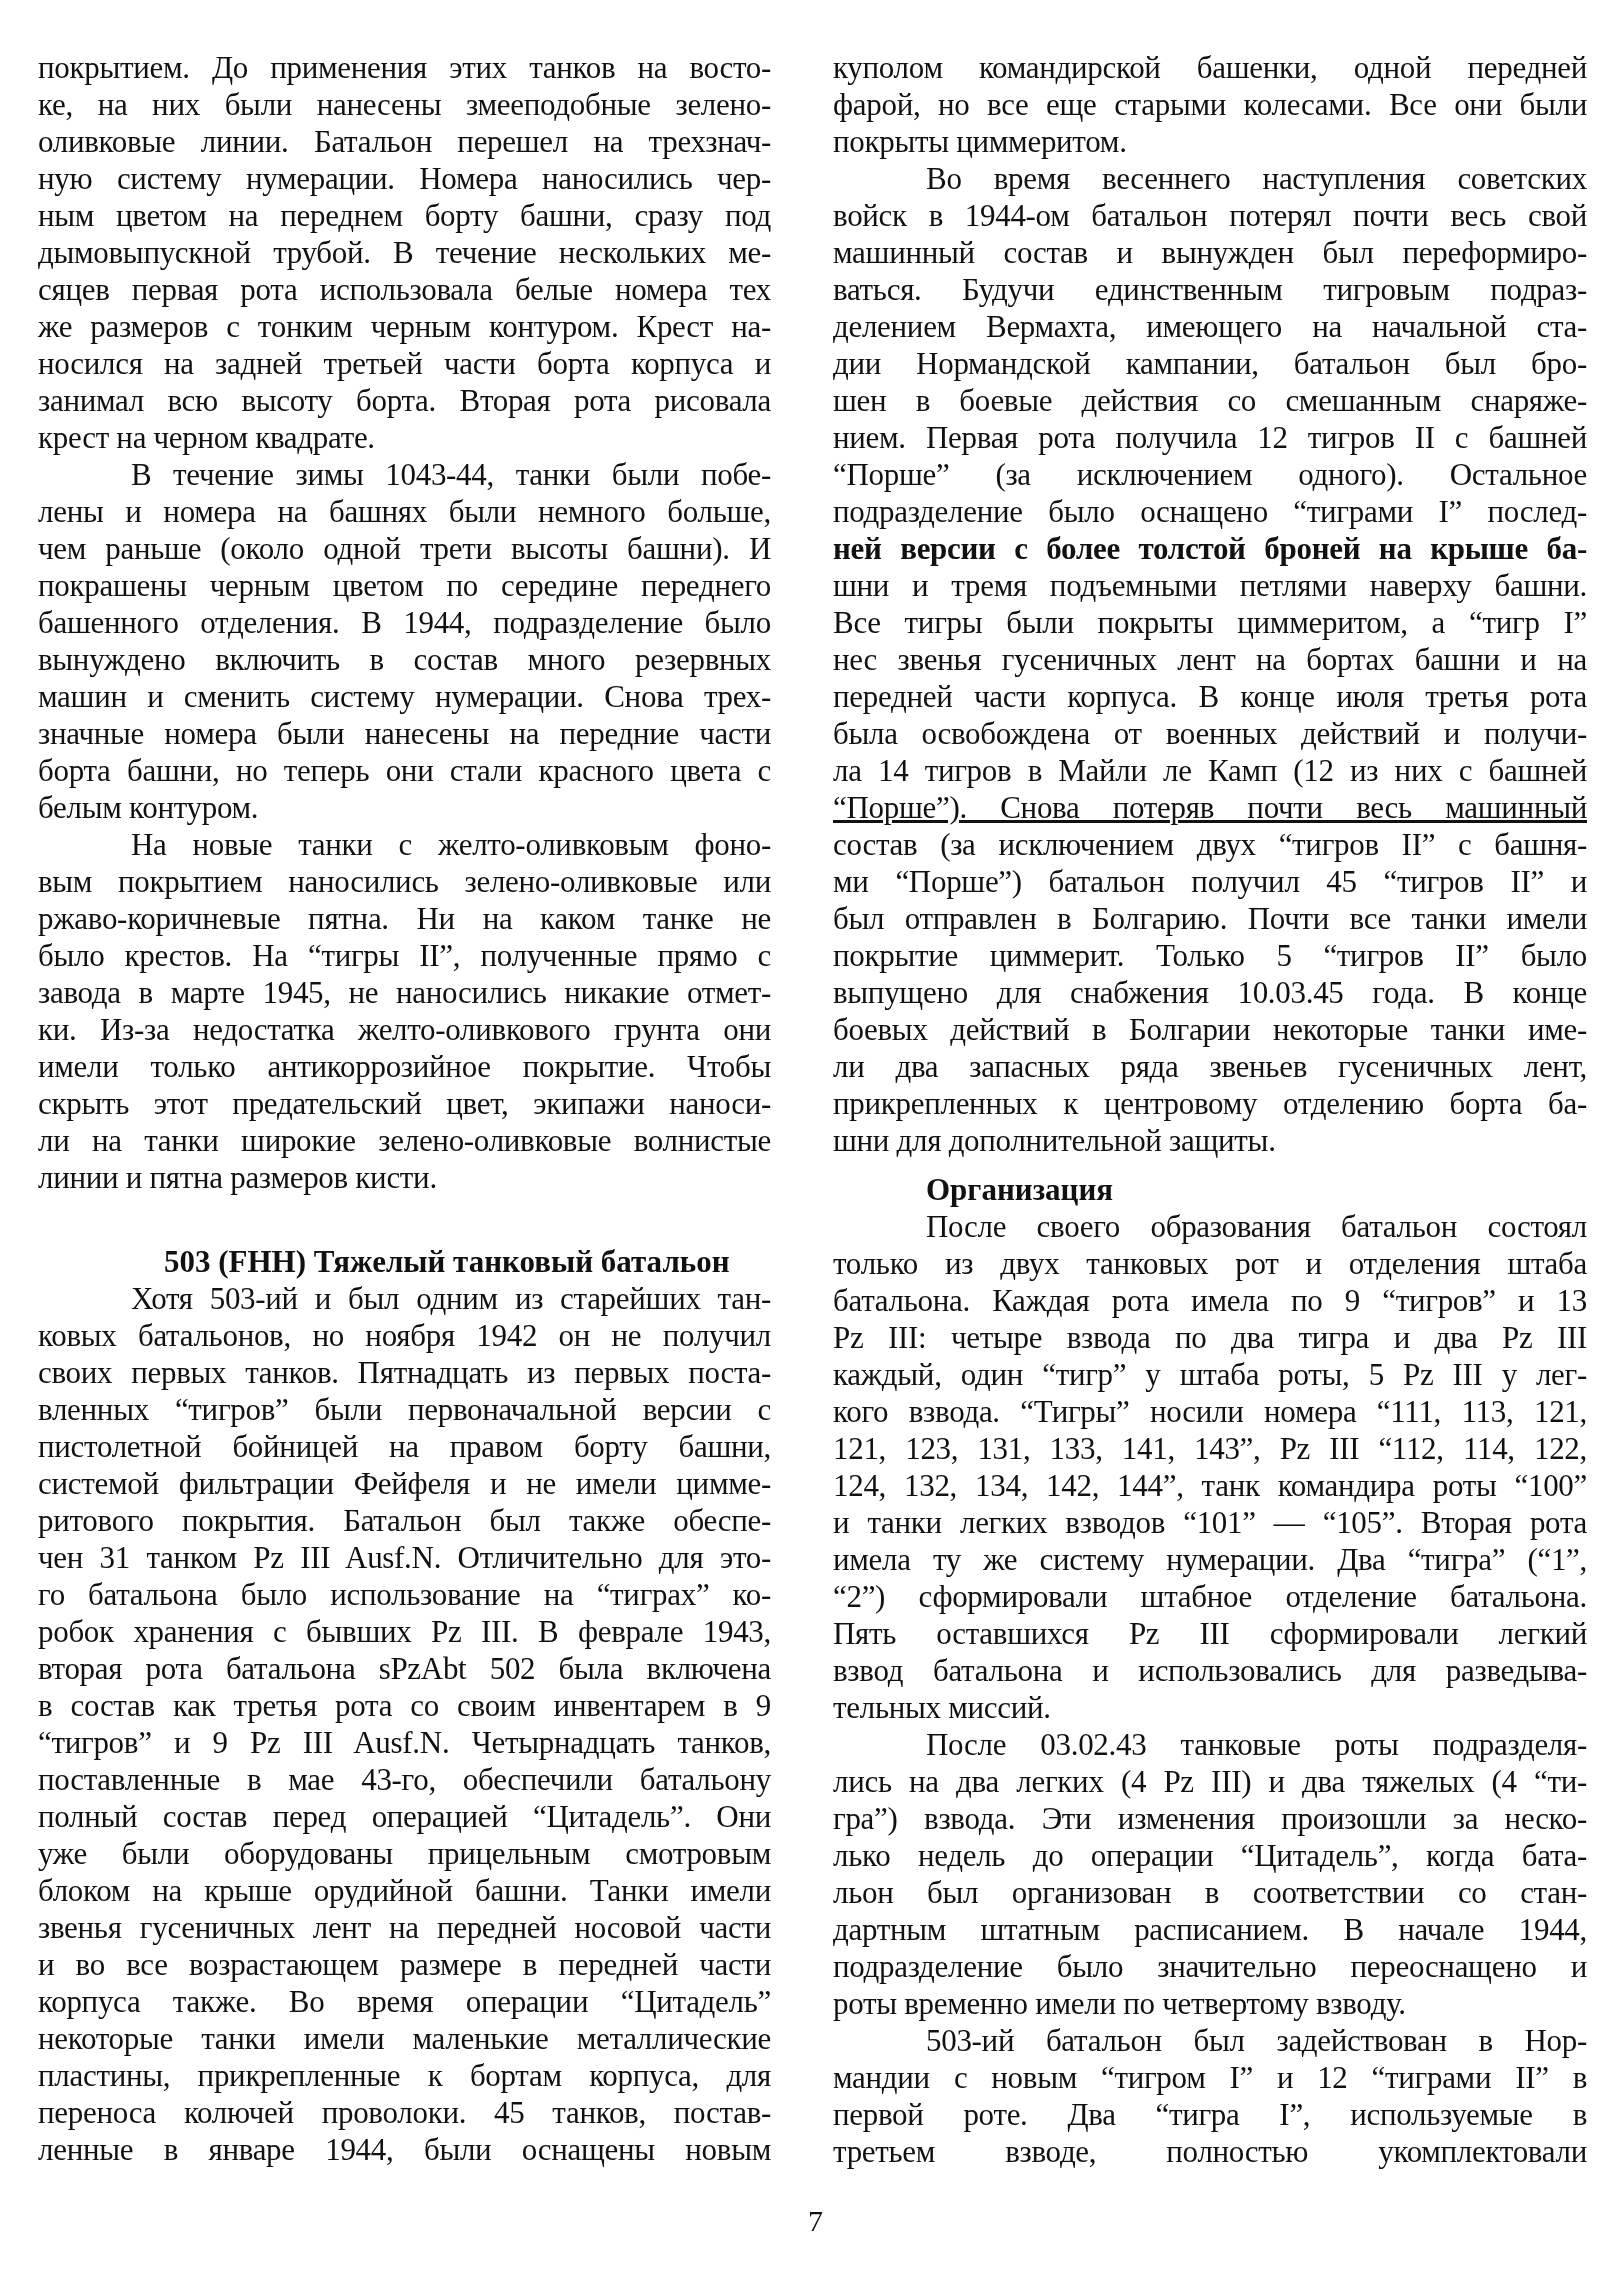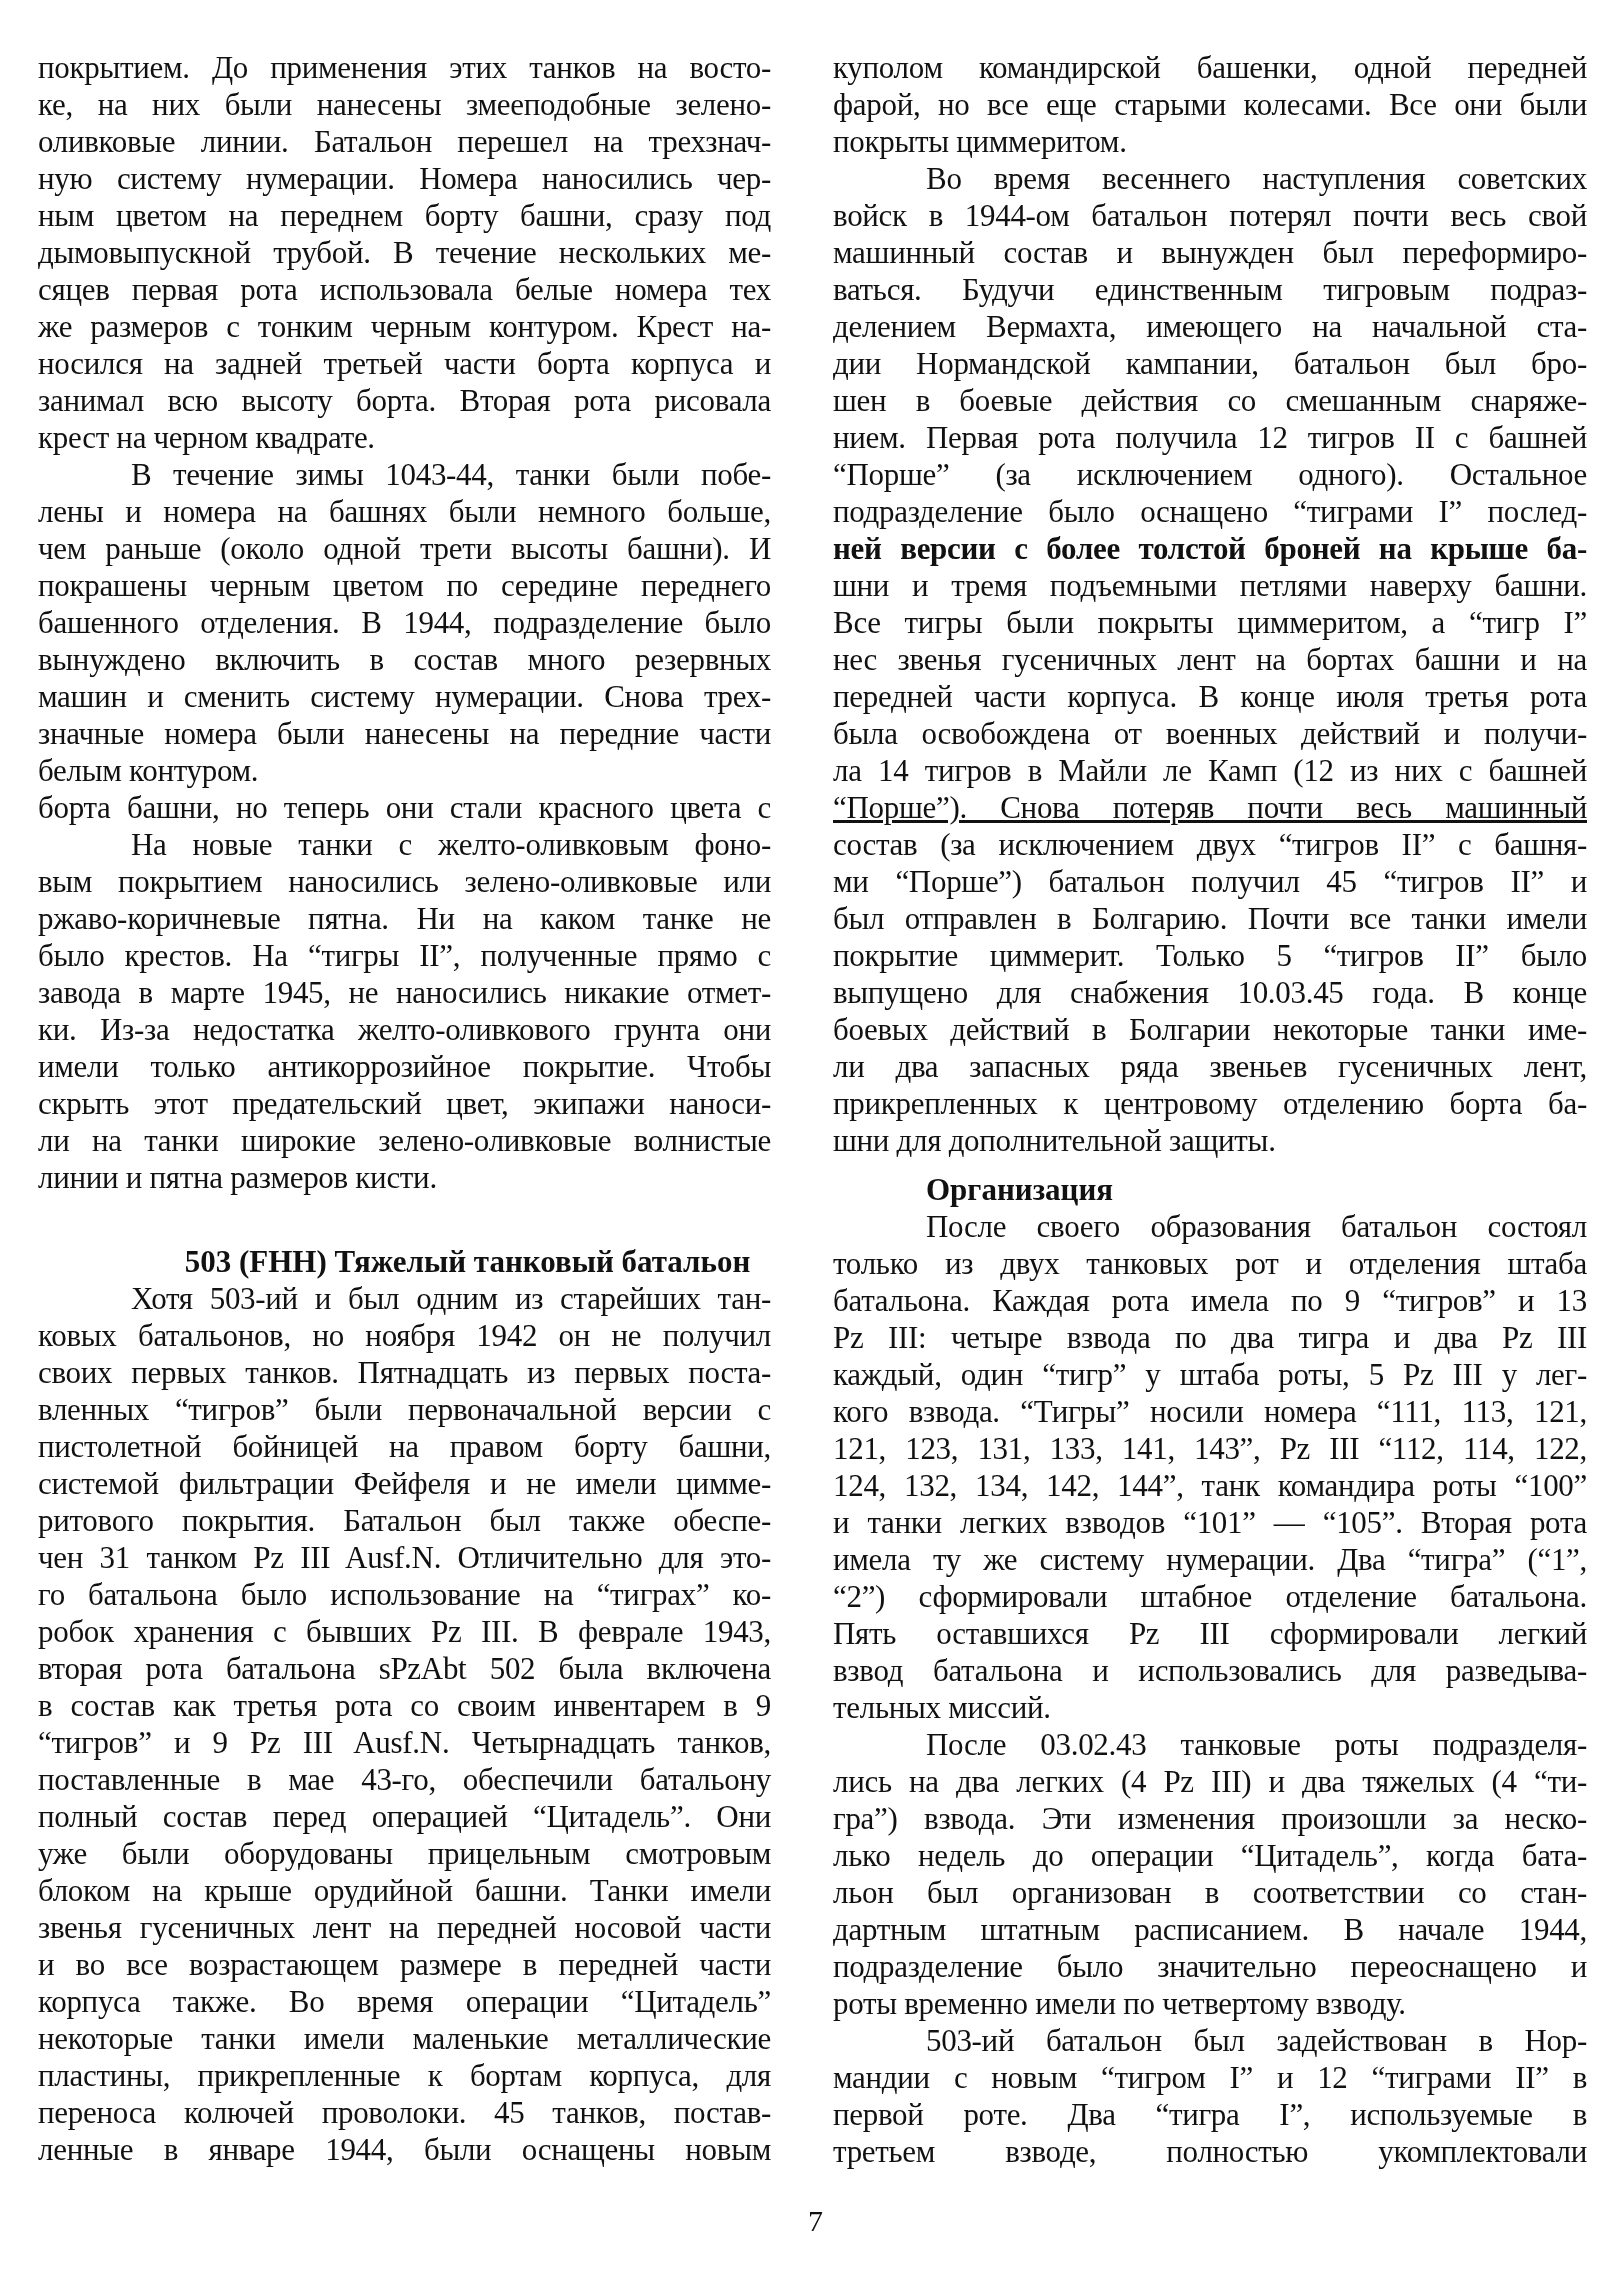--- a/index.html
+++ b/index.html
@@ -6,21 +6,21 @@
   body { width: 1622px; height: 2284px; position: relative; overflow: hidden; font-family: "Liberation Serif", "DejaVu Serif", serif; color: #111; }
   .col { position: absolute; top: 49px; }
   .col-left { left: 38px; width: 733px; }
   .col-right { left: 833px; width: 754px; }
   .line { display: block; height: 37px; line-height: 37px; font-size: 31px; white-space: nowrap; text-align: justify; text-align-last: justify; letter-spacing: -0.3px; }
   .line.last { text-align-last: left; }
   .line.indent { padding-left: 93px; }
   .gap { display: block; height: 12px; }
   .gap-big { display: block; height: 47px; }
   .heading { display: block; height: 37px; line-height: 37px; font-size: 31px; font-weight: bold; white-space: nowrap; }
-  .heading.h-left { padding-left: 126px; text-align: center; }
+  .heading.h-left { padding-left: 126px; }
   .heading.h-right { padding-left: 93px; }
   .page-number { position: absolute; left: 808px; top: 2204px; font-size: 30px; }
 </style>
 </head>
 <body>
 
 <div class="col col-left" id="col-left">
     <span class="line" style="display: block;">покрытием. До применения этих танков на восто-</span>
     <span class="line" style="display: block;">ке, на них были нанесены змееподобные зелено-</span>
     <span class="line" style="display: block;">оливковые линии. Батальон перешел на трехзнач-</span>
@@ -33,22 +33,22 @@
     <span class="line" style="display: block;">занимал всю высоту борта. Вторая рота рисовала</span>
     <span class="line last" style="display: block;">крест на черном квадрате.</span>
     <span class="line indent" style="display: block;">В течение зимы 1043-44, танки были побе-</span>
     <span class="line" style="display: block;">лены и номера на башнях были немного больше,</span>
     <span class="line" style="display: block;">чем раньше (около одной трети высоты башни). И</span>
     <span class="line" style="display: block;">покрашены черным цветом по середине переднего</span>
     <span class="line" style="display: block;">башенного отделения. В 1944, подразделение было</span>
     <span class="line" style="display: block;">вынуждено включить в состав много резервных</span>
     <span class="line" style="display: block;">машин и сменить систему нумерации. Снова трех-</span>
     <span class="line" style="display: block;">значные номера были нанесены на передние части</span>
+    <span class="line" style="display: block;">борта башни, но теперь они стали красного цвета с</span>
     <span class="line last" style="display: block;">белым контуром.</span>
-    <span class="line" style="display: block;">борта башни, но теперь они стали красного цвета с</span>
     <span class="line indent" style="display: block;">На новые танки с желто-оливковым фоно-</span>
     <span class="line" style="display: block;">вым покрытием наносились зелено-оливковые или</span>
     <span class="line" style="display: block;">ржаво-коричневые пятна. Ни на каком танке не</span>
     <span class="line" style="display: block;">было крестов. На “тигры II”, полученные прямо с</span>
     <span class="line" style="display: block;">завода в марте 1945, не наносились никакие отмет-</span>
     <span class="line" style="display: block;">ки. Из-за недостатка желто-оливкового грунта они</span>
     <span class="line" style="display: block;">имели только антикоррозийное покрытие. Чтобы</span>
     <span class="line" style="display: block;">скрыть этот предательский цвет, экипажи наноси-</span>
     <span class="line" style="display: block;">ли на танки широкие зелено-оливковые волнистые</span>
     <span class="line last" style="display: block;">линии и пятна размеров кисти.</span>

